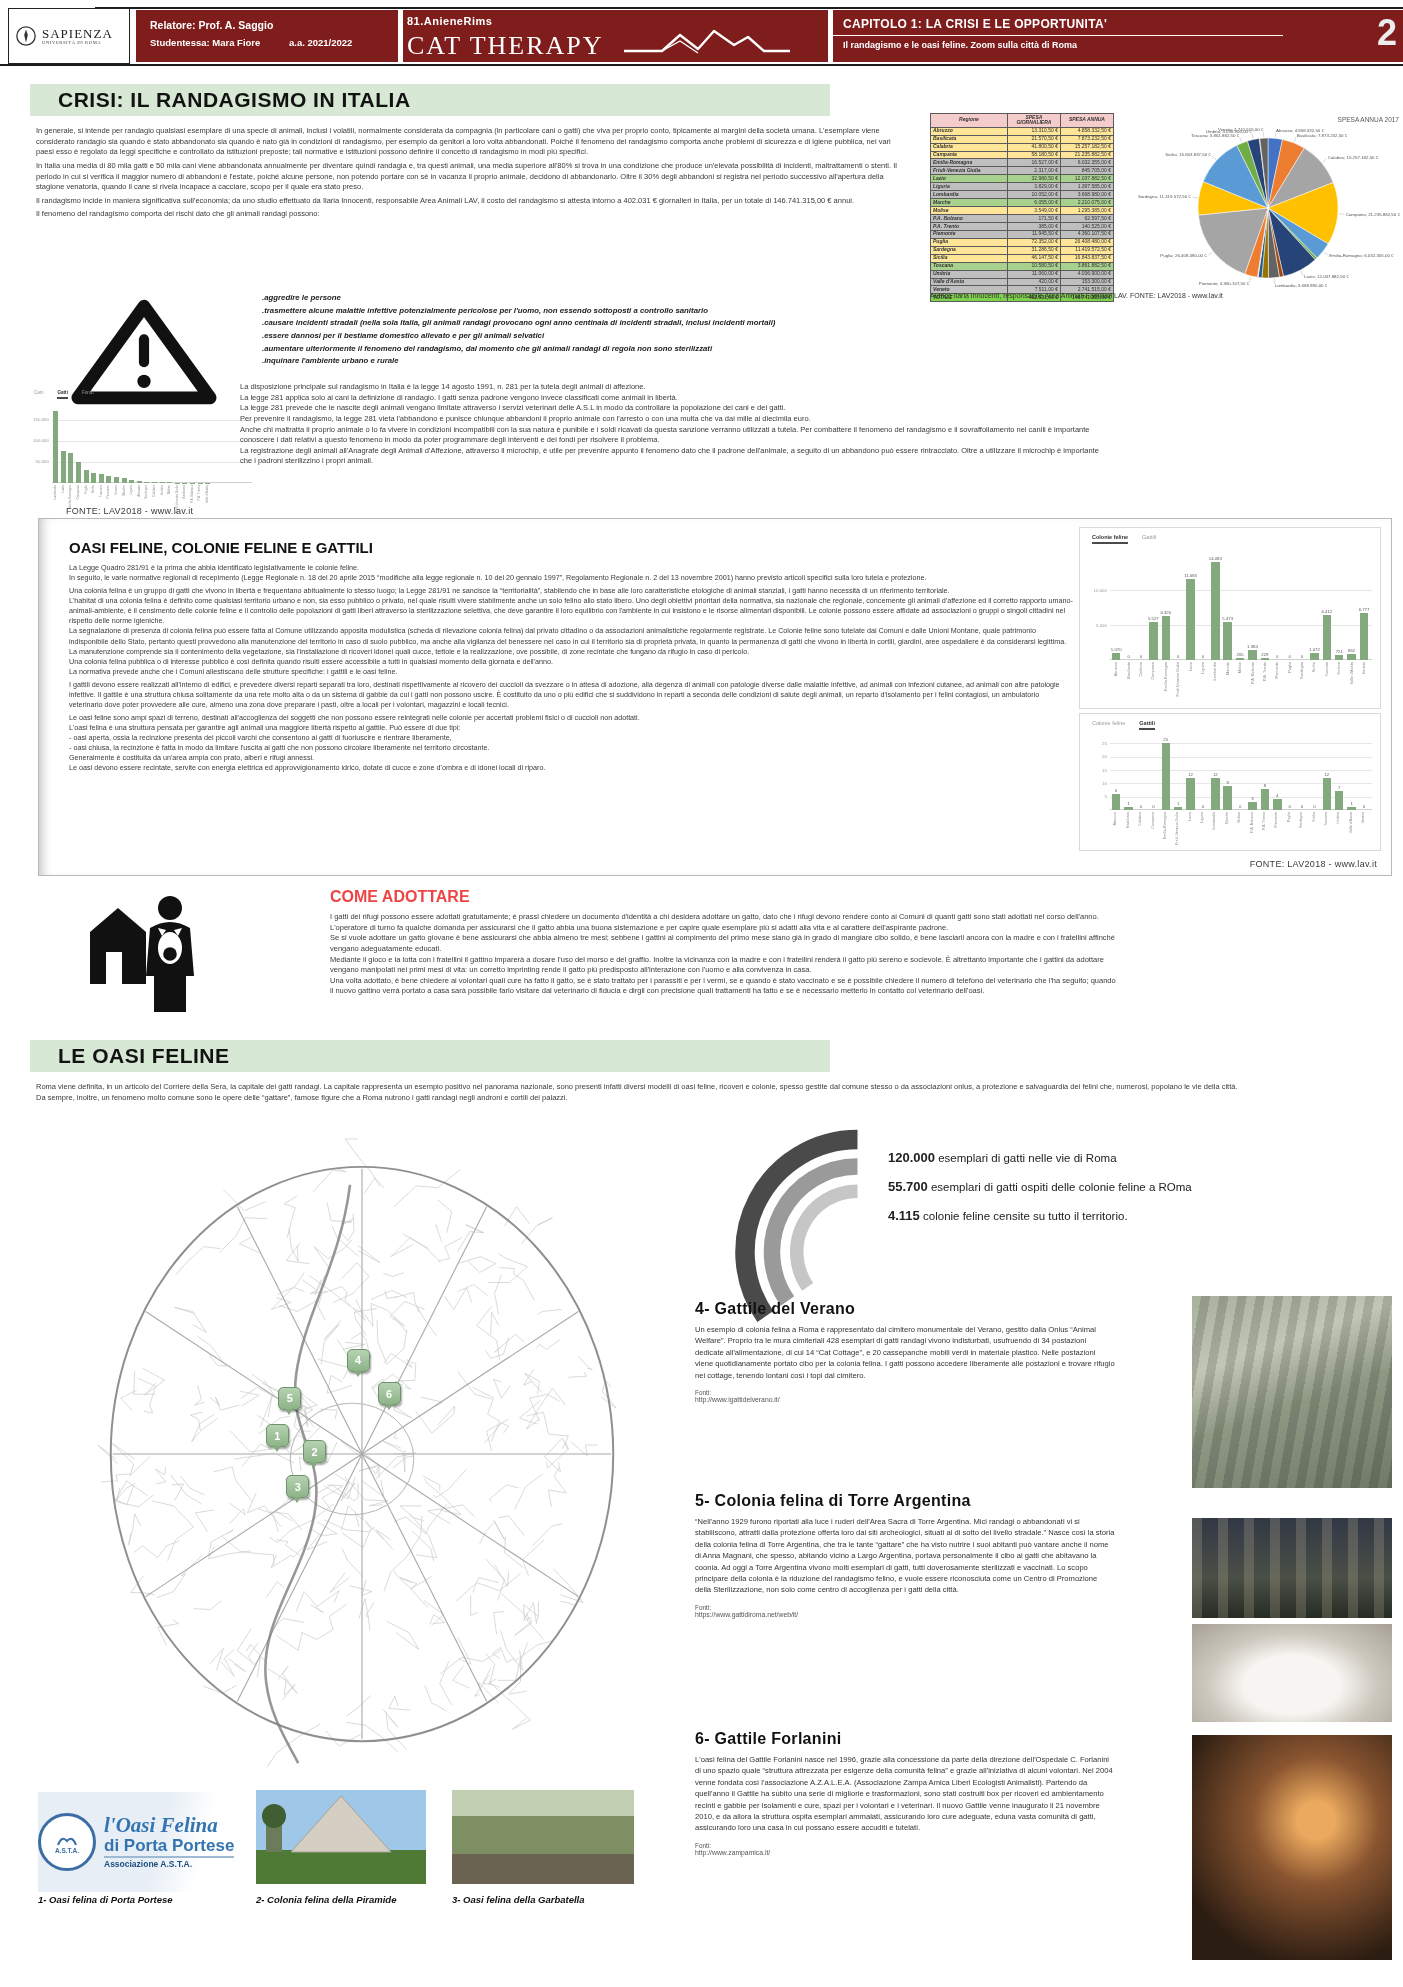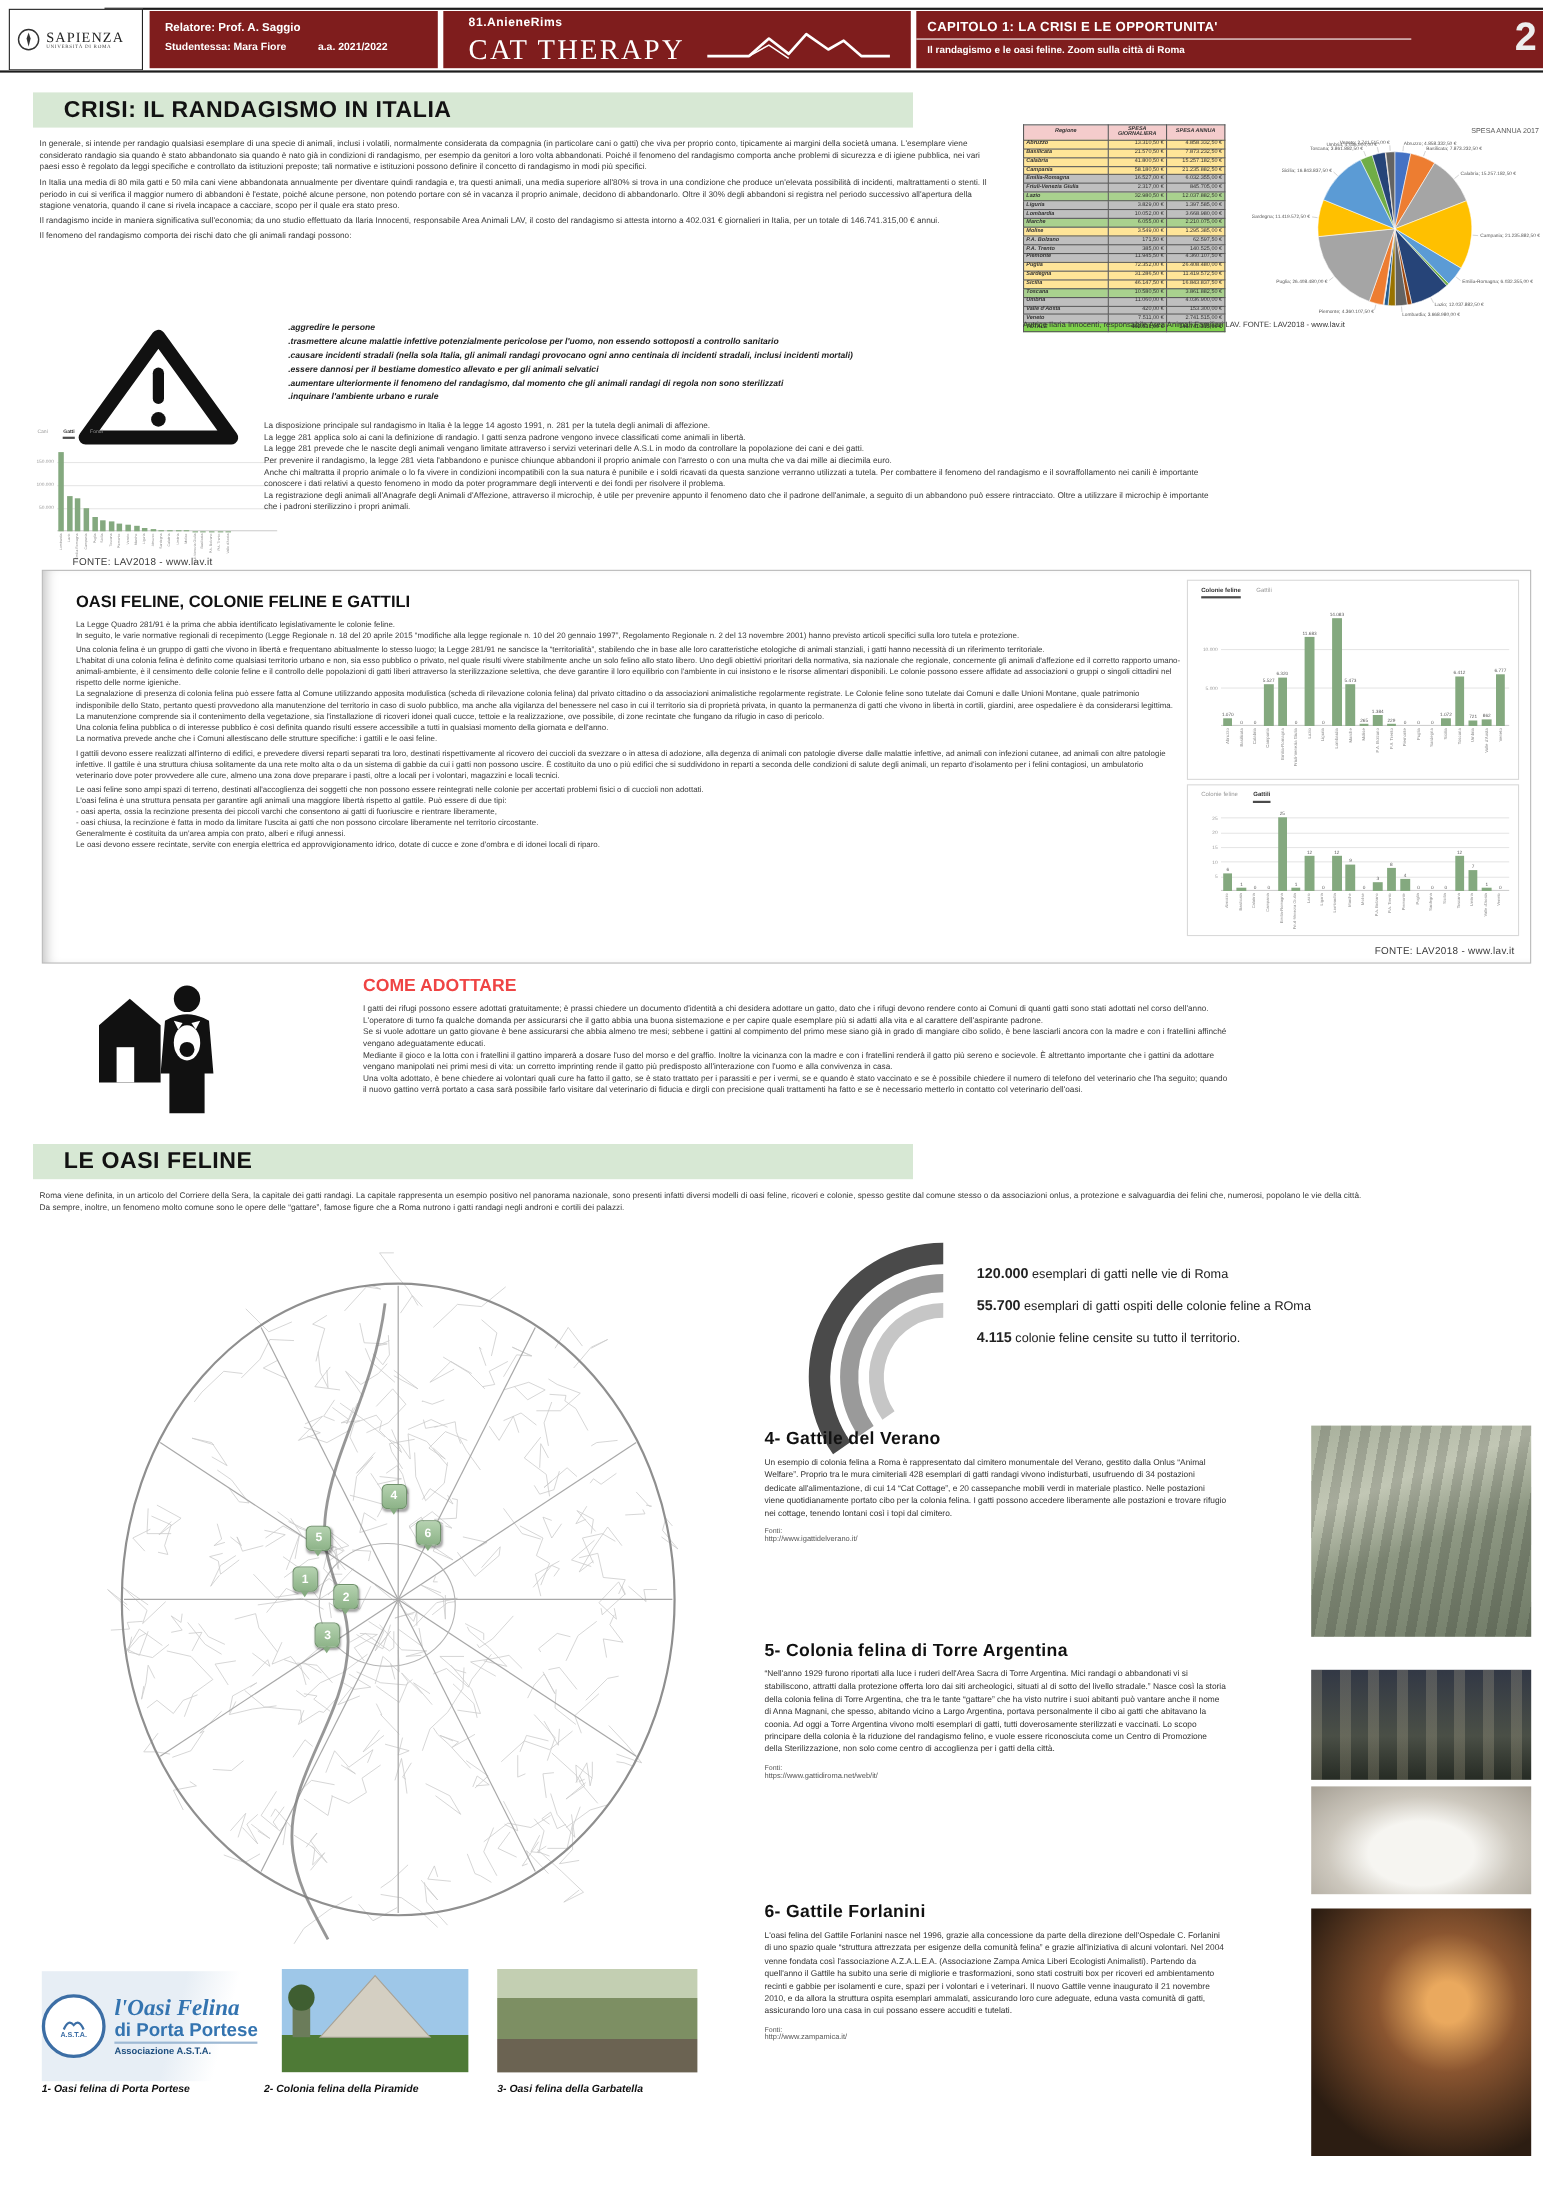--- a/index.html
+++ b/index.html
@@ -106,21 +106,21 @@
   </div>
 
   <div class="hseg" style="left:136px;width:262px;padding:9px 0 0 14px;">
     <div class="l1">Relatore: Prof. A. Saggio</div>
     <div class="l1" style="margin-top:6px;font-size:9.5px;">
       <span>Studentessa: Mara Fiore</span>
       <span style="margin-left:26px;">a.a. 2021/2022</span>
     </div>
   </div>
 
-  <div class="hseg" style="left:403px;width:425px;padding:5px 0 0 23px;">
+  <div class="hseg" style="left:403px;width:425px;padding:5px 0 0 4px;">
     <div class="proj-num">81.AnieneRims</div>
     <div style="display:flex;align-items:flex-end;gap:18px;">
       <div class="proj-title">CAT THERAPY</div>
       <svg width="170" height="30" viewBox="0 0 170 30">
         <polyline points="2,24 40,24 58,8 76,22 92,4 112,18 126,10 142,24 168,24" fill="none" stroke="#fff" stroke-width="2.4" stroke-linejoin="round"></polyline>
         <polyline points="40,24 58,14 76,26" fill="none" stroke="#fff" stroke-width="1.4"></polyline>
       </svg>
     </div>
   </div>
 
@@ -1221,16 +1221,16 @@
       <rect x="0" y="0" width="170" height="60" fill="#9ec7e8"></rect>
       <rect x="0" y="60" width="170" height="34" fill="#4e7a36"></rect>
       <polygon points="85,6 135,62 35,62" fill="#d4cfc2" stroke="#a8a295" stroke-width="1"></polygon>
       <rect x="10" y="30" width="16" height="32" fill="#6b7c5a"></rect>
       <circle cx="18" cy="26" r="12" fill="#3f5e31"></circle>
     </svg>
   </div>
   <div class="abs photo ph-garb" style="left:452px;top:1790px;width:182px;height:94px;"></div>
 
   <div class="abs caption" style="left:38px;top:1894px;">1- Oasi felina di Porta Portese</div>
-  <div class="abs caption" style="left:240px;top:1894px;">2- Colonia felina della Piramide</div>
+  <div class="abs caption" style="left:256px;top:1894px;">2- Colonia felina della Piramide</div>
   <div class="abs caption" style="left:452px;top:1894px;">3- Oasi felina della Garbatella</div>
 
 </div>
 
 </body></html>

